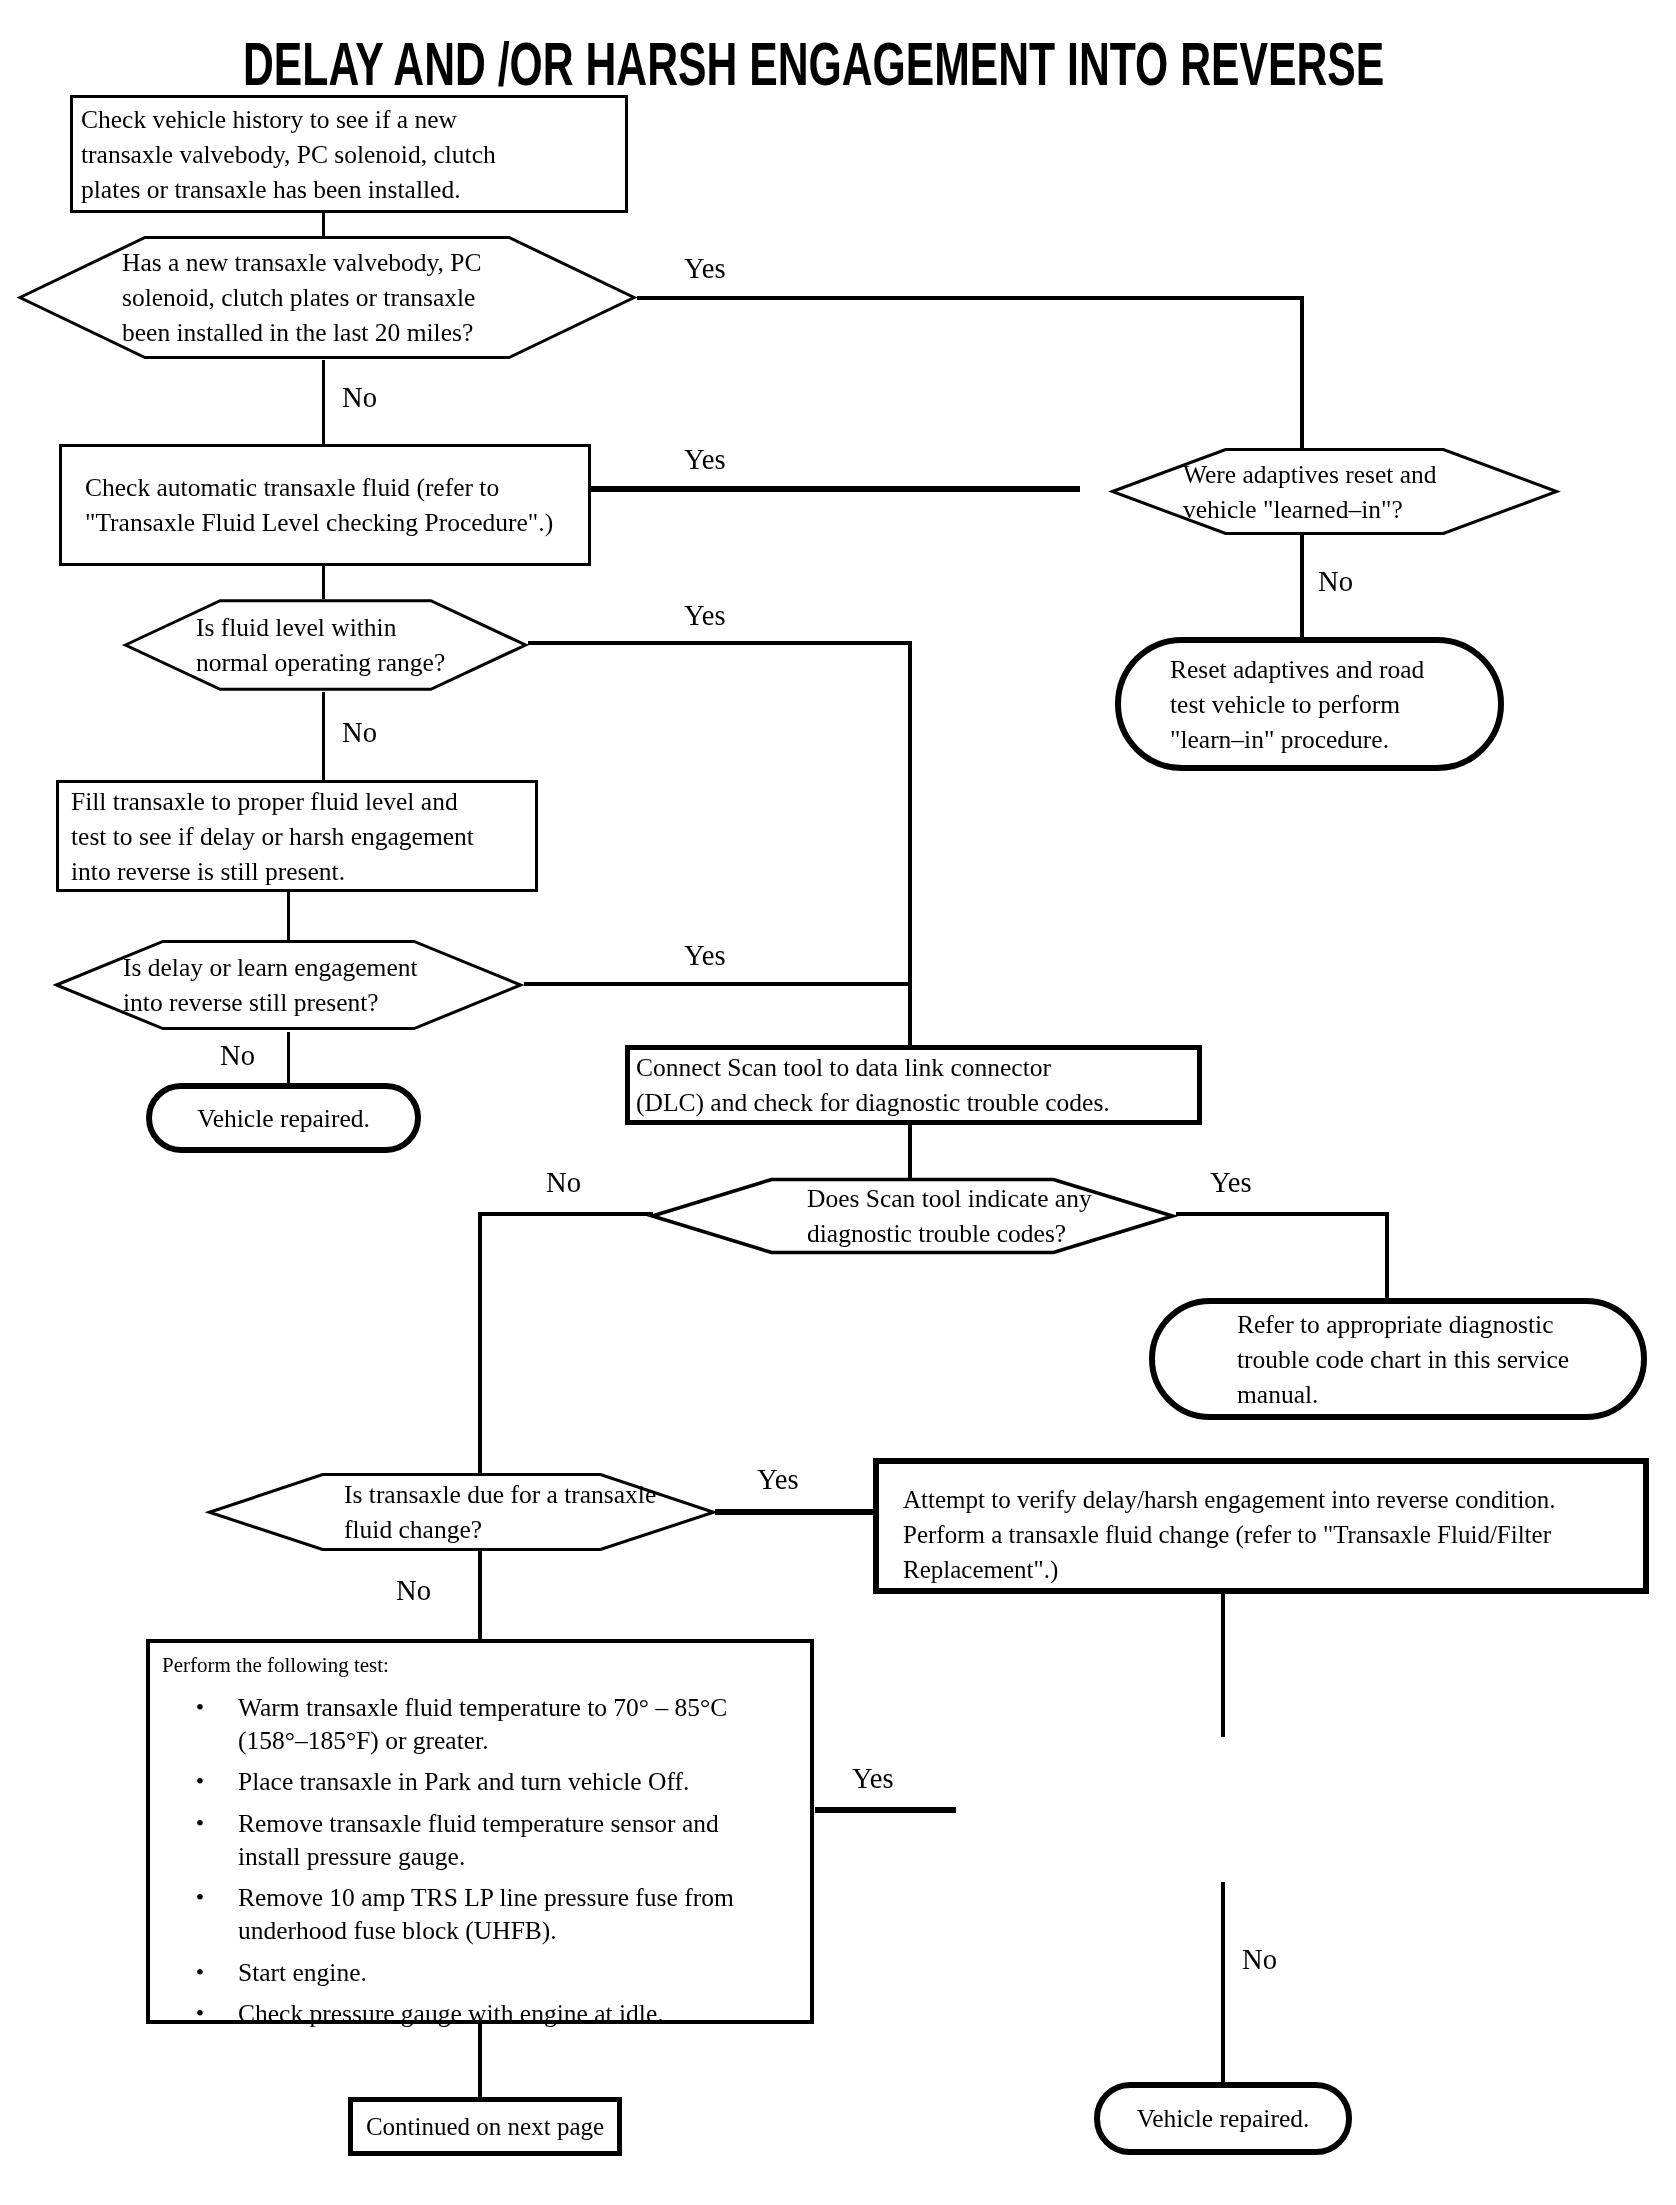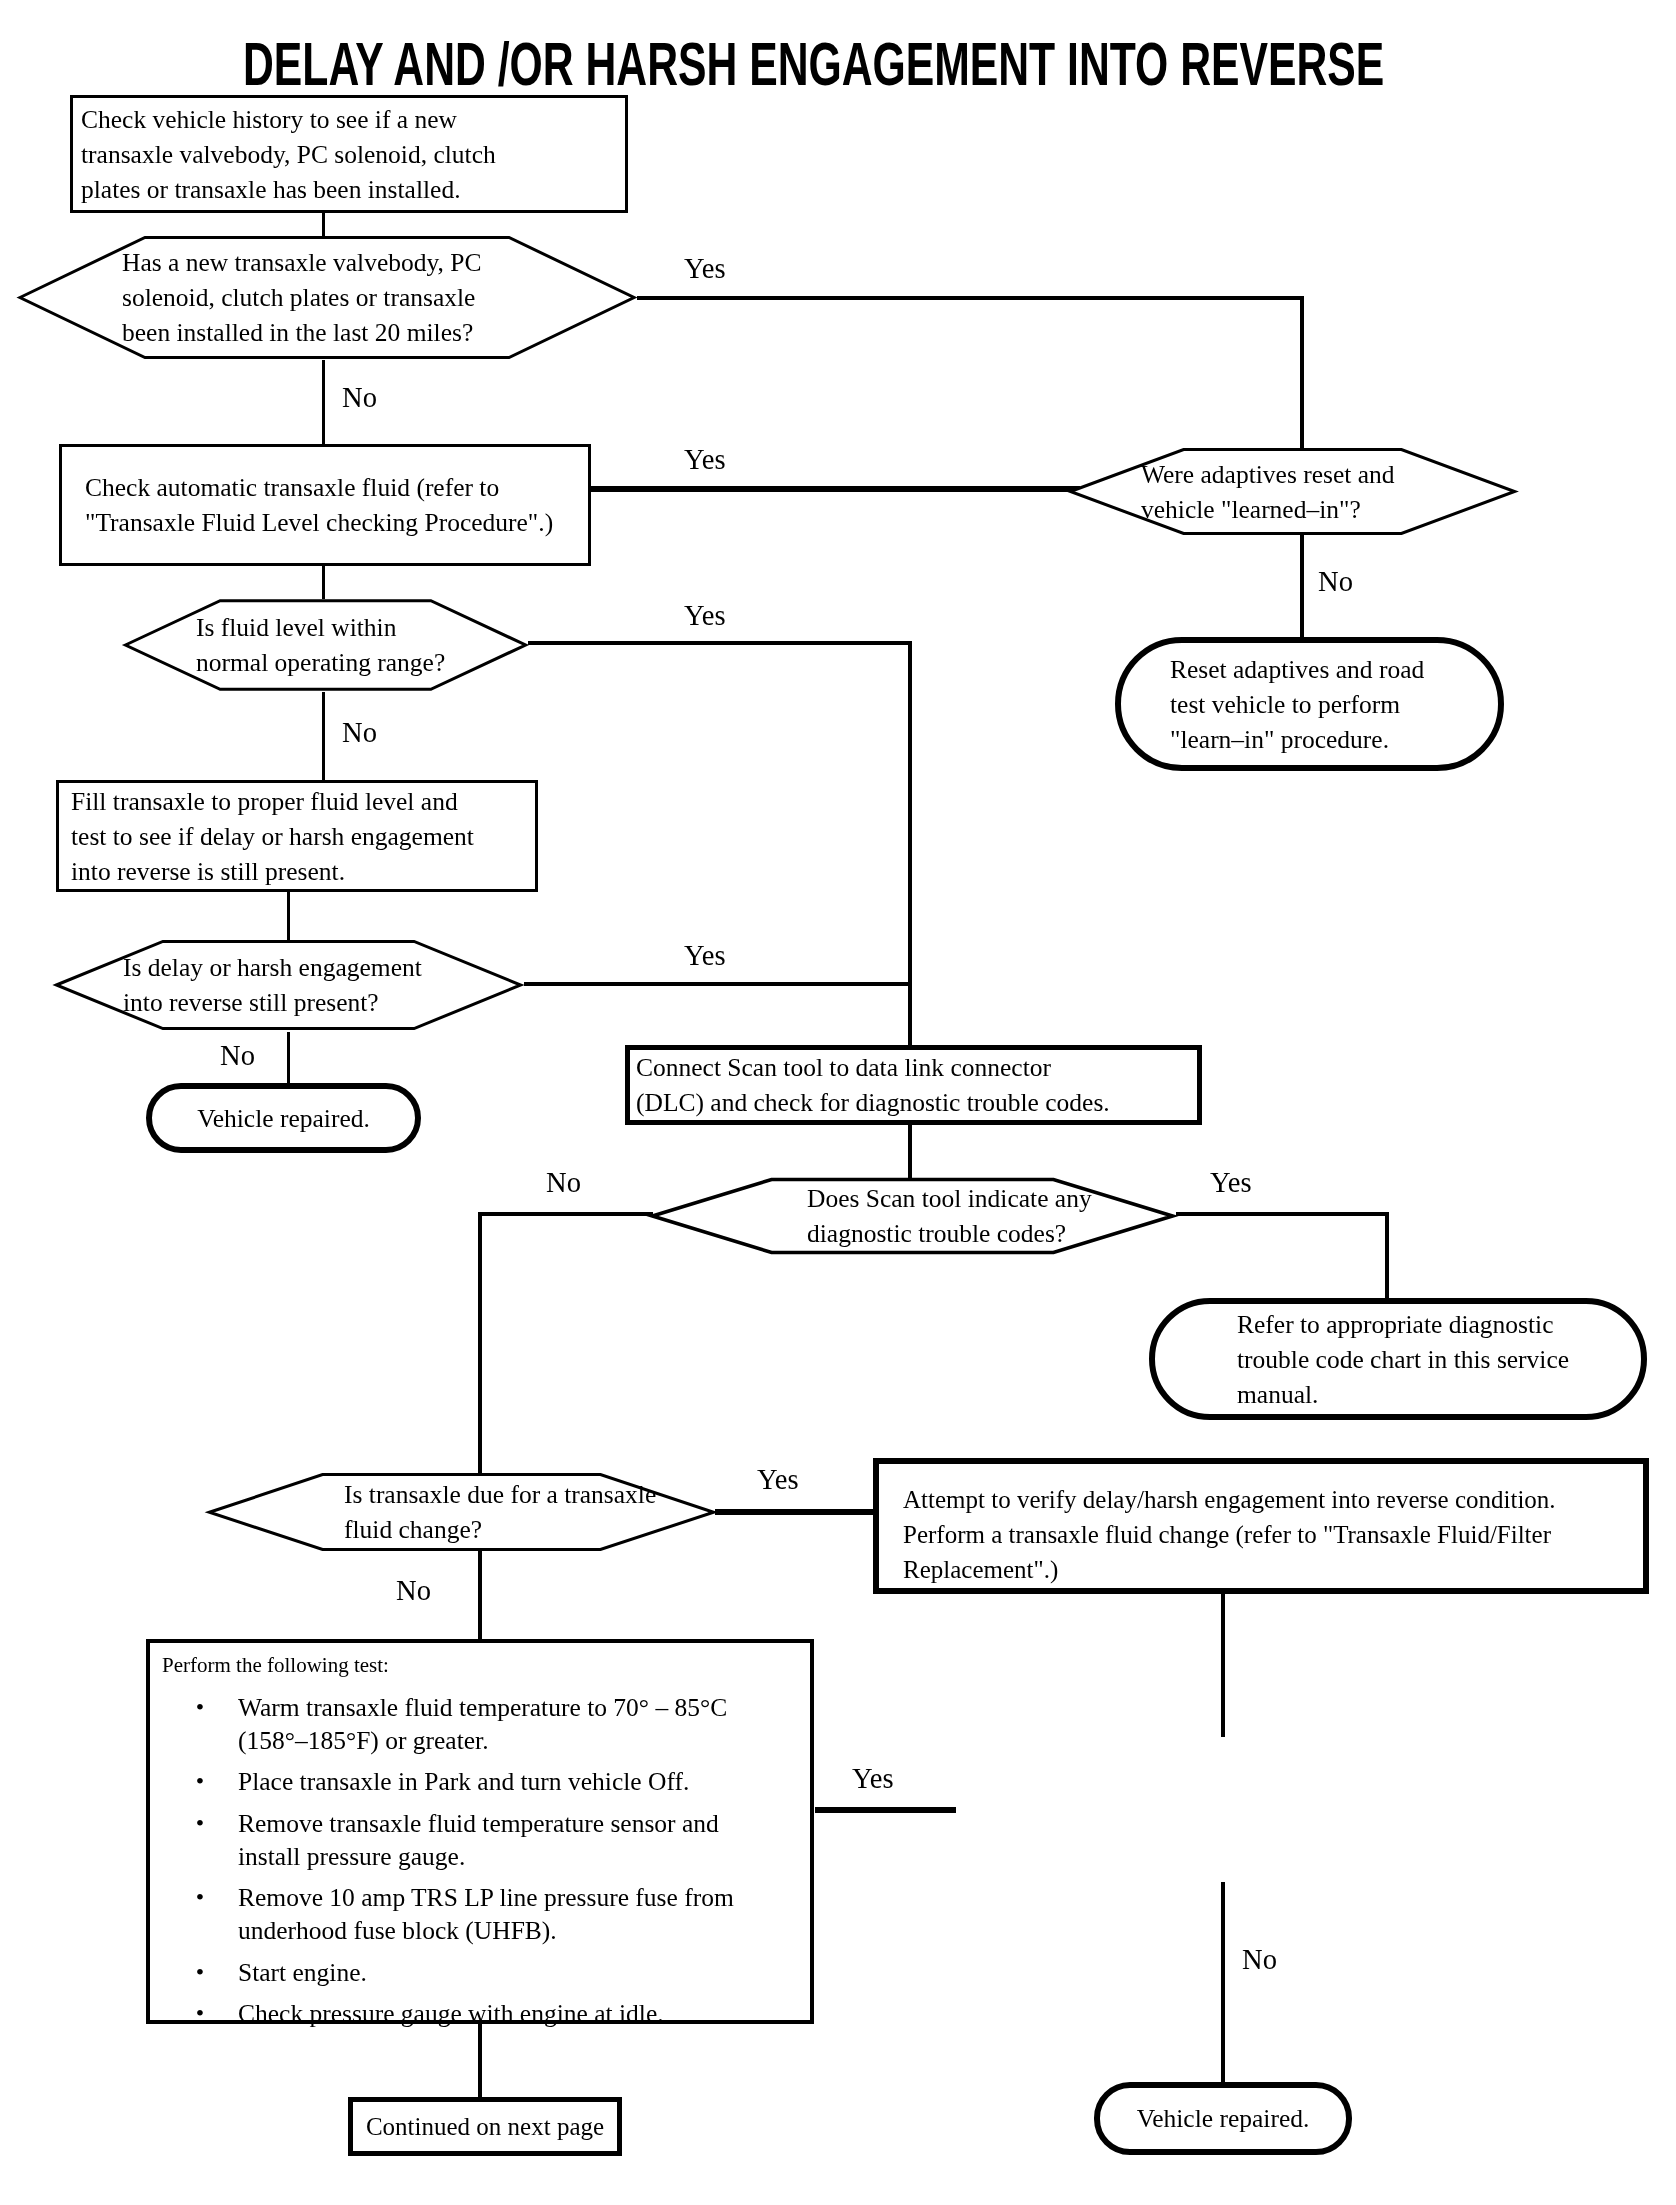--- a/index.html
+++ b/index.html
@@ -85,21 +85,21 @@
     <div class="txt" style="padding-left:105px">Has a new transaxle valvebody, PC
 solenoid, clutch plates or transaxle
 been installed in the last 20 miles?</div>
   </div>
 
   <div class="rect" style="left:59px;top:444px;width:532px;height:122px;padding-left:23px">
     <div class="txt">Check automatic transaxle fluid (refer to
 "Transaxle Fluid Level checking Procedure".)</div>
   </div>
 
-  <div class="hex" style="left:1068px;top:447px;width:449px;height:89px">
+  <div class="hex" style="left:1110px;top:447px;width:449px;height:89px">
     <svg viewBox="0 0 738 146">
       <polygon points="4,73 190,4 548,4 734,73 548,142 190,142" fill="#fff" stroke="#000" stroke-width="5"></polygon>
     </svg>
     <div class="txt" style="padding-left:73px">Were adaptives reset and
 vehicle "learned–in"?</div>
   </div>
 
   <div class="rect stadium" style="left:1115px;top:637px;width:389px;height:134px;border-width:6.7px;padding-left:49px">
     <div class="txt">Reset adaptives and road
 test vehicle to perform
@@ -117,21 +117,21 @@
   <div class="rect" style="left:56px;top:780px;width:482px;height:112px;border-width:3.6px;padding-left:12px">
     <div class="txt">Fill transaxle to proper fluid level and
 test to see if delay or harsh engagement
 into reverse is still present.</div>
   </div>
 
   <div class="hex" style="left:53px;top:939px;width:471px;height:92px">
     <svg viewBox="0 0 775 152">
       <polygon points="4,76 180,4 595,4 771,76 595,148 180,148" fill="#fff" stroke="#000" stroke-width="5"></polygon>
     </svg>
-    <div class="txt" style="padding-left:70px">Is delay or harsh engagement
+    <div class="txt" style="padding-left:70px">Is delay or learn engagement
 into reverse still present?</div>
   </div>
 
   <div class="rect stadium ctr" style="left:146px;top:1083px;width:275px;height:70px;border-width:6.7px;border-radius:35px">
     <div class="txt">Vehicle repaired.</div>
   </div>
 
   <div class="rect" style="left:625px;top:1045px;width:577px;height:80px;border-width:5.5px;padding-left:6px">
     <div class="txt">Connect Scan tool to data link connector
 (DLC) and check for diagnostic trouble codes.</div>

